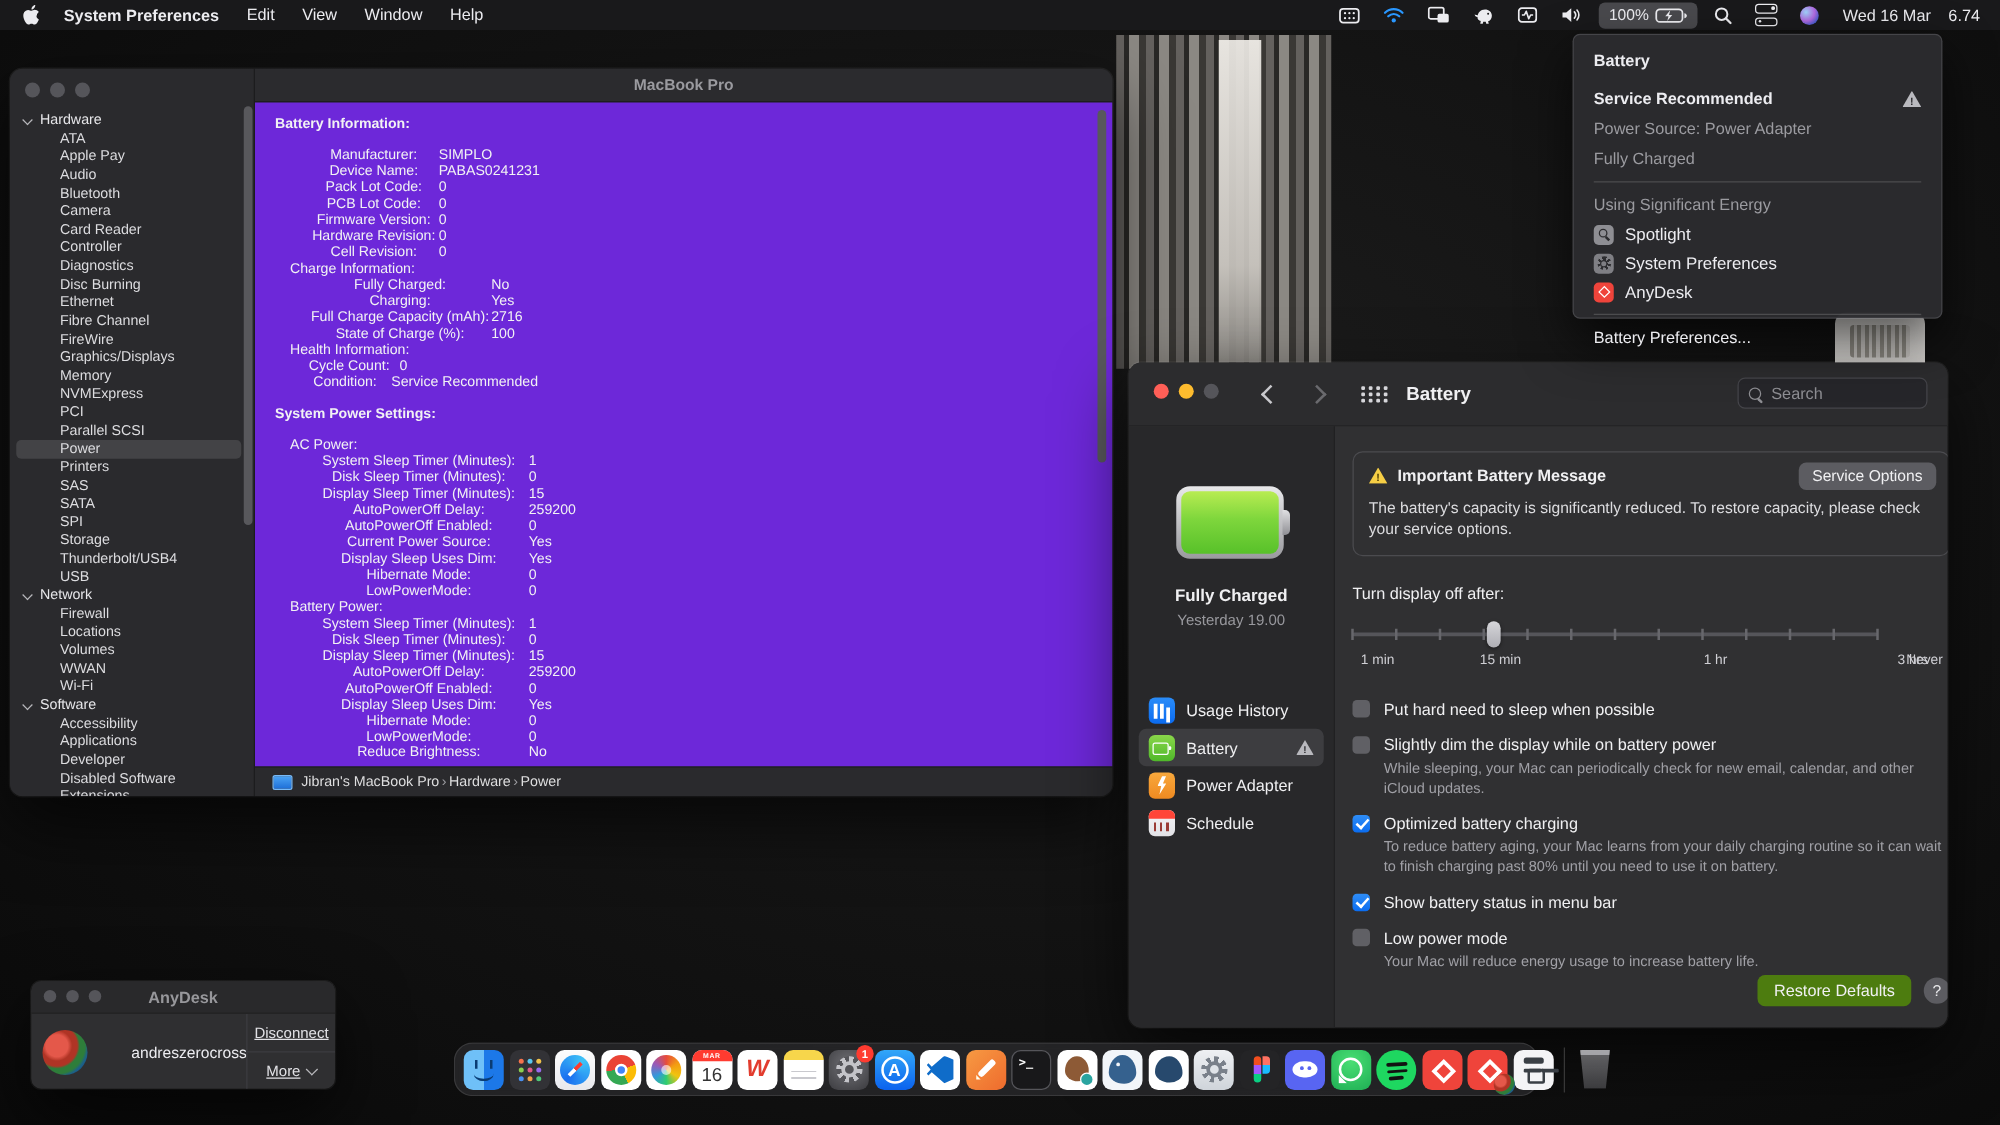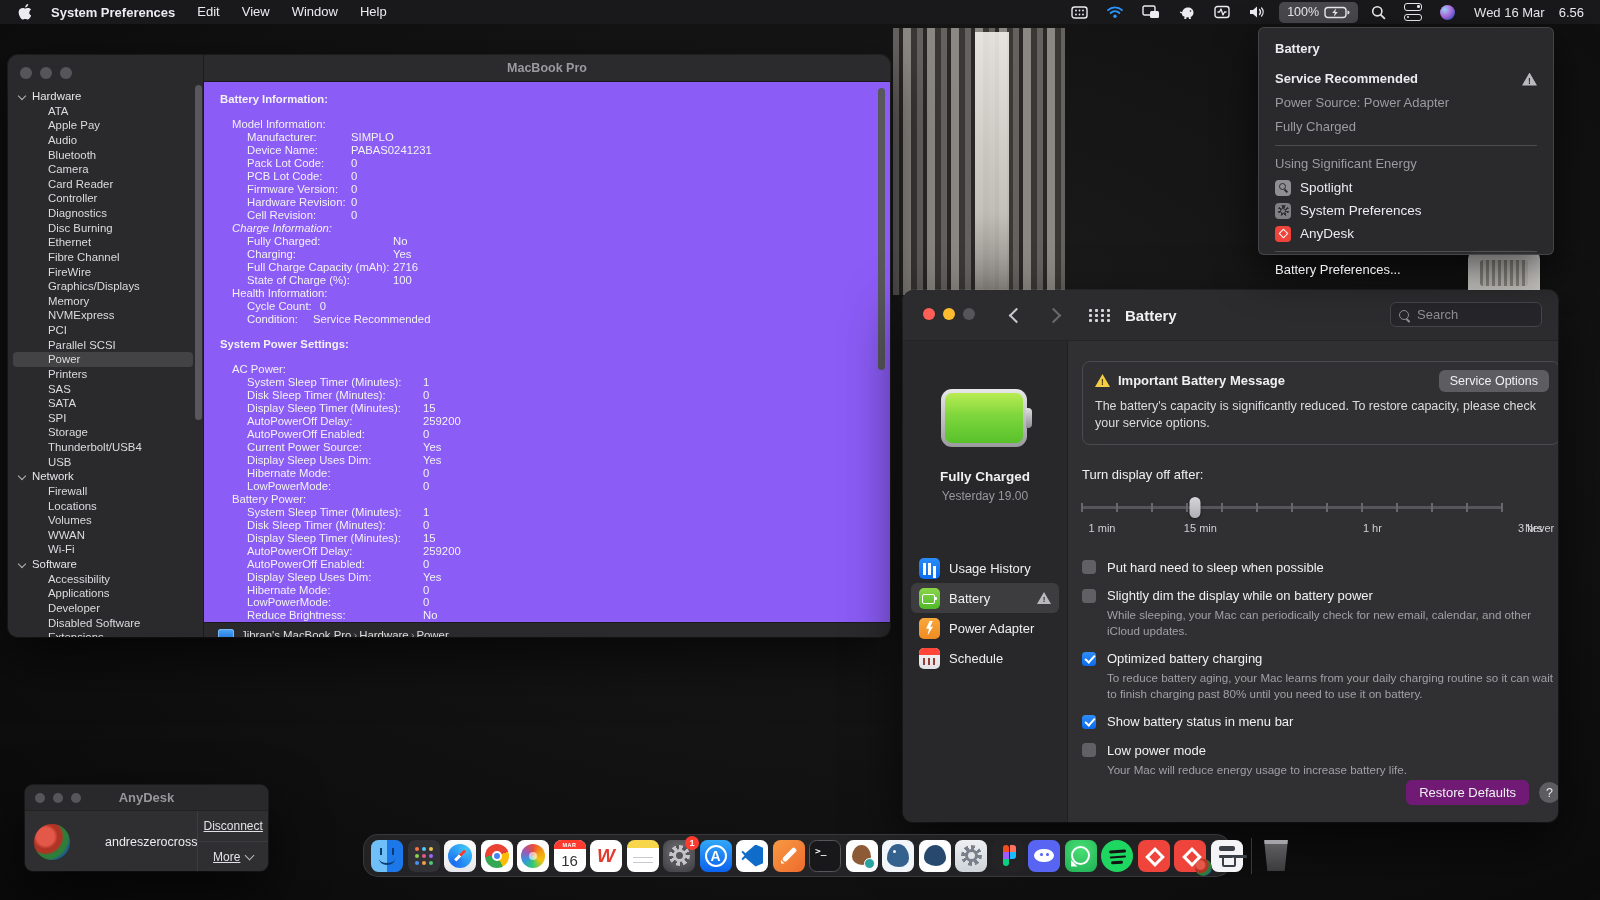--- a/index.html
+++ b/index.html
@@ -75,21 +75,21 @@
   .si-tree{font-size:11.4px;color:#dcdcdf;}
   .si-row{line-height:14.62px;white-space:nowrap;position:relative;padding-left:40px;}
   .si-row.group{padding-left:24px;color:#e6e6e9;}
   .si-row .chev{position:absolute;left:11px;top:4px;width:5px;height:5px;border-right:1.4px solid #b8b8bc;border-bottom:1.4px solid #b8b8bc;transform:rotate(45deg);}
   .si-row.selected::before{content:"";position:absolute;left:5px;right:10px;top:0;bottom:0;background:#434346;border-radius:4px;z-index:0;}
   .si-row span.lbl{position:relative;z-index:1;}
   .si-sbar{position:absolute;right:1px;top:30px;width:7px;height:335px;background:#58585c;border-radius:4px;}
   .si-main{display:flex;flex-direction:column;min-width:0;}
   .si-titlebar{height:26px;background:#2b2b2e;border-bottom:1px solid #1a1a1c;display:flex;align-items:center;justify-content:center;
     color:#9a9a9f;font-weight:bold;font-size:12.5px;flex:0 0 auto;}
-  .si-content{flex:1;background:#8b5cf6;position:relative;overflow:hidden;padding:11px 20px 0 16px;color:#f2f2f4;font-size:11.3px;}
+  .si-content{flex:1;background:#6d28d9;position:relative;overflow:hidden;padding:11px 20px 0 16px;color:#f2f2f4;font-size:11.3px;text-align:center;}
   .si-line{line-height:12.95px;white-space:nowrap;display:flex;}
   .si-line.heading{font-weight:bold;}
   .si-line.blank{height:12.4px;}
   .si-line .t{flex:0 0 auto;}
   .si-line .v{flex:0 0 auto;}
   .g-model .t{min-width:104px;} .g-charge .t{min-width:146px;} .g-cycle .t{min-width:36px;margin-right:8px;}
   .g-cond .t{min-width:58px;margin-right:8px;} .g-power .t{min-width:176px;}
   .si-csbar{position:absolute;right:5px;top:6px;width:7px;height:282px;background:#58585c;border-radius:4px;}
   .si-footer{height:23px;background:#2a2a2d;border-top:1px solid #1b1b1d;display:flex;align-items:center;gap:7px;
     padding-left:14px;font-size:11.4px;color:#dededf;flex:0 0 auto;}
@@ -156,21 +156,21 @@
   .sl-labels{position:relative;width:440px;height:14px;margin-top:4px;font-size:11px;color:#cfcfd4;}
   .sl-labels span{position:absolute;transform:translateX(-50%);white-space:nowrap;}
   .checks{margin-top:24px;}
   .chk-row{display:flex;align-items:center;gap:11px;margin-top:13.5px;}
   .chk-box{width:14px;height:14px;border-radius:3.5px;background:#606065;flex:0 0 auto;position:relative;}
   .chk-box.on{background:linear-gradient(180deg,#2f8df6,#0a6cf0);}
   .chk-box.on::after{content:"";position:absolute;left:4.5px;top:1.5px;width:4px;height:8px;border-right:2px solid #fff;border-bottom:2px solid #fff;transform:rotate(42deg);}
   .chk-lab{font-size:13px;}
   .chk-desc{margin:4px 0 0 25px;font-size:11.6px;color:#a0a0a6;line-height:1.32;width:452px;}
   .pf-actions{position:absolute;right:16px;bottom:18px;display:flex;align-items:center;gap:10px;}
-  .restore-btn{background:#701a75;border-radius:6px;padding:5px 13px;font-size:13px;}
+  .restore-btn{background:#4d7c0f;border-radius:6px;padding:5px 13px;font-size:13px;}
   .help-btn{width:21px;height:21px;border-radius:50%;background:#5c5c61;display:flex;align-items:center;justify-content:center;font-size:12.5px;color:#e8e8ea;}
 
   
   .anydesk{position:absolute;left:25px;top:785px;width:243px;height:86px;z-index:12;border-radius:8px;overflow:hidden;background:#2f2f31;}
   .ad-titlebar{height:25px;background:#29292b;display:flex;align-items:center;position:relative;border-bottom:1px solid #222;}
   .ad-dots{padding-left:10px;} .ad-dots .tl{width:10px;height:10px;} 
   .ad-title{position:absolute;left:0;right:0;text-align:center;font-weight:bold;font-size:13px;color:#97979b;}
   .ad-body{display:flex;height:61px;}
   .ad-user{flex:1;display:flex;align-items:center;gap:10px;padding-left:9px;}
   .avatar{width:36px;height:36px;border-radius:50%;flex:0 0 auto;
@@ -373,21 +373,21 @@
         <span class="cc-icon">
             <i></i>
             <i></i>
           </span>
       </span>
       <span class="tray">
           <span class="siri"></span>
         </span>
       <span class="mb-clock">
         <span>Wed 16 Mar</span>
-        <span>6.56</span>
+        <span>6.74</span>
       </span>
     </div>
   </div>
 
   <div class="batt-menu">
     <div class="bm-row bm-title">Battery</div>
     <div class="bm-row bm-strong">
       <span>Service Recommended</span>
       <span class="warn-tri">!</span>
     </div>
@@ -461,23 +461,20 @@
       <div class="si-sbar"></div>
     </div>
     <div class="si-main">
       <div class="si-titlebar">MacBook Pro</div>
       <div class="si-content">
         <div id="si-lines">
             <div class="si-line heading" style="padding-left: 0px;">
               <span class="t">Battery Information:</span>
             </div>
             <div class="si-line blank" style="padding-left: 0px;"></div>
-            <div class="si-line" style="padding-left: 12px;">
-              <span class="t">Model Information:</span>
-            </div>
             <div class="si-line g-model" style="padding-left: 27px;">
               <span class="t">Manufacturer:</span>
               <span class="v">SIMPLO</span>
             </div>
             <div class="si-line g-model" style="padding-left: 27px;">
               <span class="t">Device Name:</span>
               <span class="v">PABAS0241231</span>
             </div>
             <div class="si-line g-model" style="padding-left: 27px;">
               <span class="t">Pack Lot Code:</span>
@@ -492,21 +489,21 @@
               <span class="v">0</span>
             </div>
             <div class="si-line g-model" style="padding-left: 27px;">
               <span class="t">Hardware Revision:</span>
               <span class="v">0</span>
             </div>
             <div class="si-line g-model" style="padding-left: 27px;">
               <span class="t">Cell Revision:</span>
               <span class="v">0</span>
             </div>
-            <div class="si-line" style="padding-left: 12px; font-style: italic;">
+            <div class="si-line" style="padding-left: 12px;">
               <span class="t">Charge Information:</span>
             </div>
             <div class="si-line g-charge" style="padding-left: 27px;">
               <span class="t">Fully Charged:</span>
               <span class="v">No</span>
             </div>
             <div class="si-line g-charge" style="padding-left: 27px;">
               <span class="t">Charging:</span>
               <span class="v">Yes</span>
             </div>

